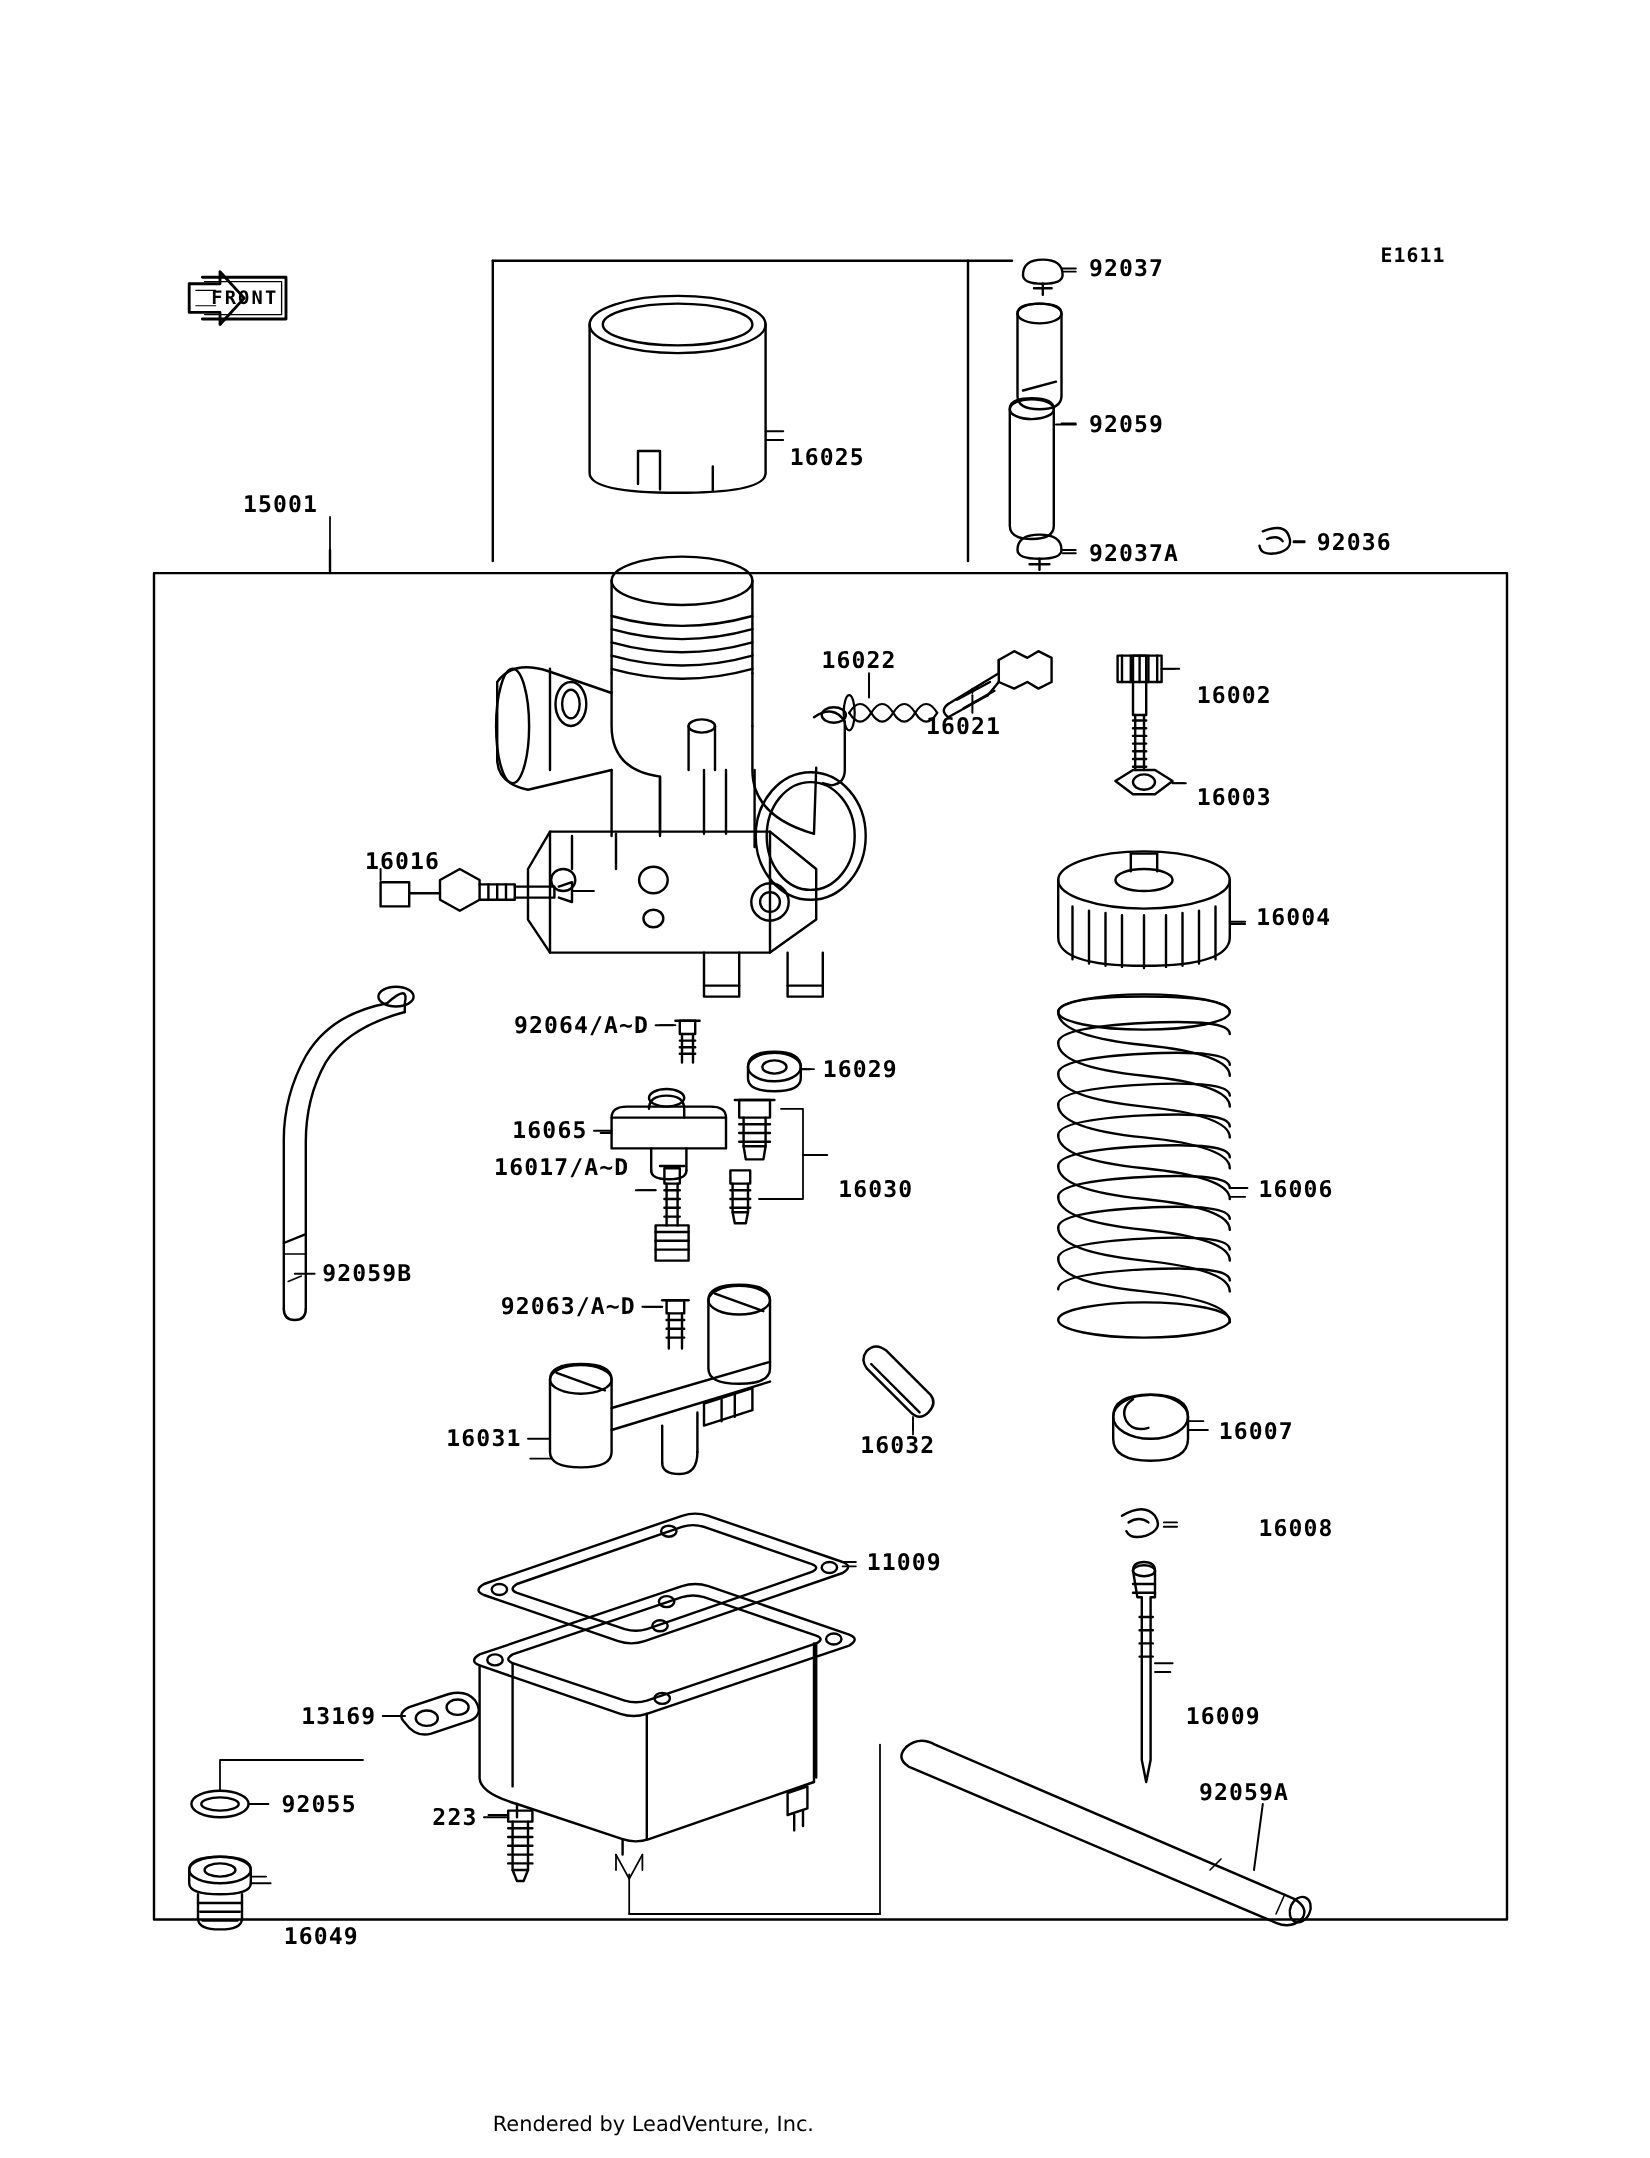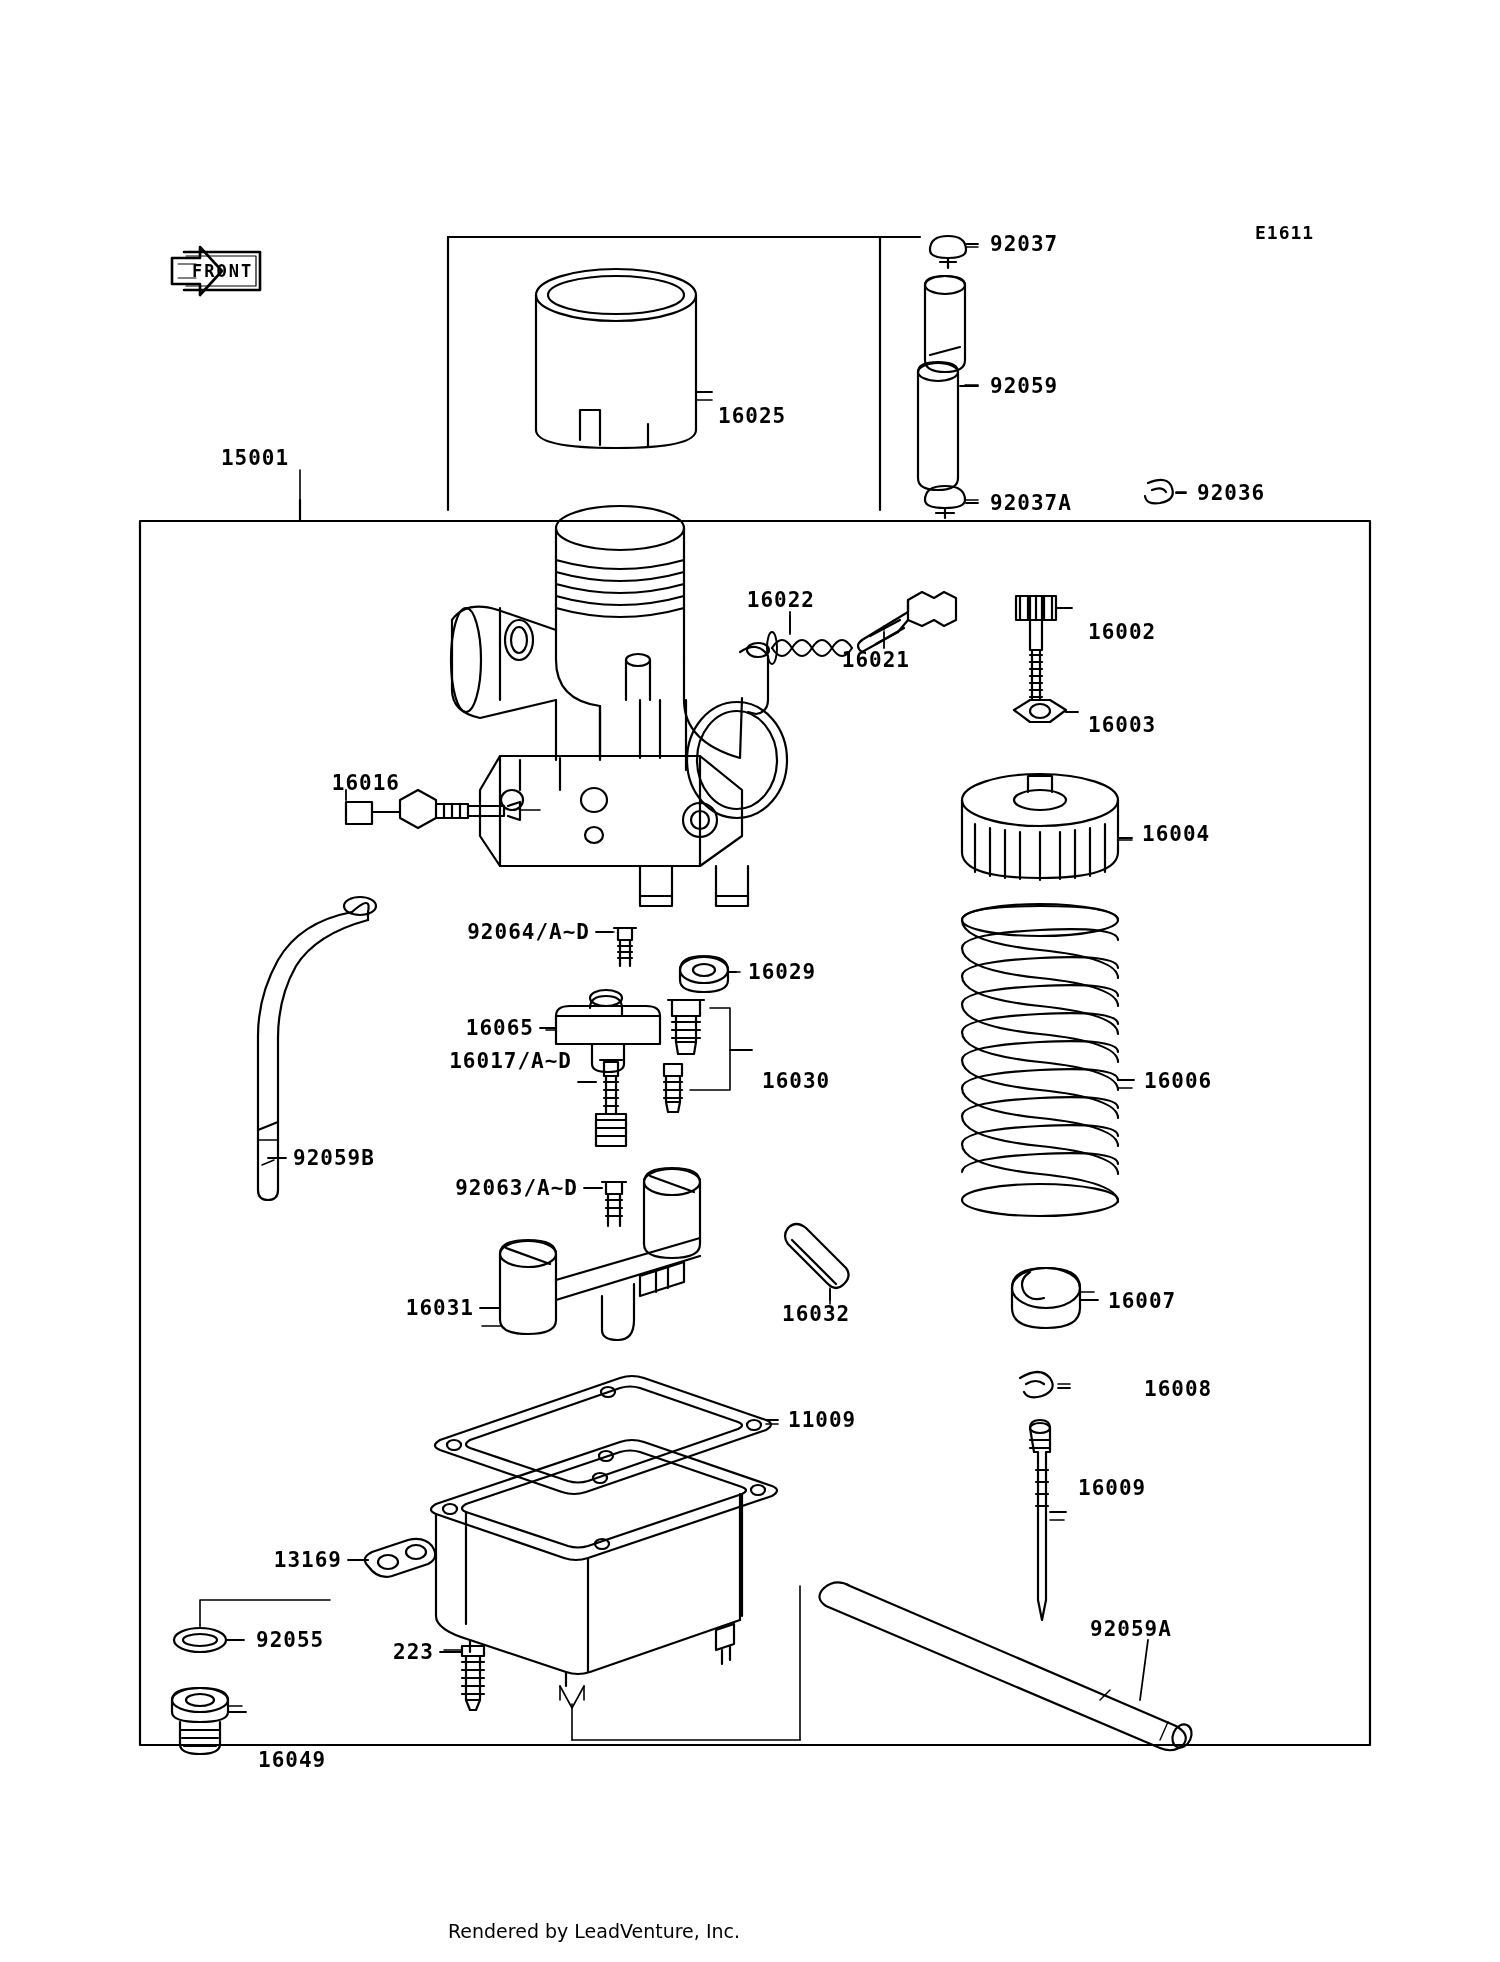--- a/index.html
+++ b/index.html
@@ -461,21 +461,21 @@
   <div class="lbl r" style="left:534px; top:1028px; transform:translate(-100%,-50%);">16065</div>
   <div class="lbl r" style="left:572px; top:1061px; transform:translate(-100%,-50%);">16017/A~D</div>
   <div class="lbl" style="left:762px; top:1081px; transform:translateY(-50%);">16030</div>
   <div class="lbl" style="left:293px; top:1158px; transform:translateY(-50%);">92059B</div>
   <div class="lbl r" style="left:578px; top:1188px; transform:translate(-100%,-50%);">92063/A~D</div>
   <div class="lbl r" style="left:474px; top:1308px; transform:translate(-100%,-50%);">16031</div>
   <div class="lbl" style="left:782px; top:1314px; transform:translateY(-50%);">16032</div>
   <div class="lbl" style="left:1108px; top:1301px; transform:translateY(-50%);">16007</div>
   <div class="lbl" style="left:1144px; top:1389px; transform:translateY(-50%);">16008</div>
   <div class="lbl" style="left:788px; top:1420px; transform:translateY(-50%);">11009</div>
-  <div class="lbl" style="left:1078px; top:1488px; transform:translateY(-50%);">16009</div>
+  <div class="lbl" style="left:1078px; top:1560px; transform:translateY(-50%);">16009</div>
   <div class="lbl r" style="left:342px; top:1560px; transform:translate(-100%,-50%);">13169</div>
   <div class="lbl" style="left:256px; top:1640px; transform:translateY(-50%);">92055</div>
   <div class="lbl r" style="left:434px; top:1652px; transform:translate(-100%,-50%);">223</div>
   <div class="lbl" style="left:1090px; top:1629px; transform:translateY(-50%);">92059A</div>
   <div class="lbl" style="left:258px; top:1712px; transform:translateY(-50%);margin-top:48px;">16049</div>
 
   <div class="footer" style="top:1920px;">Rendered by LeadVenture, Inc.</div>
 </div>
 
 </body></html>

